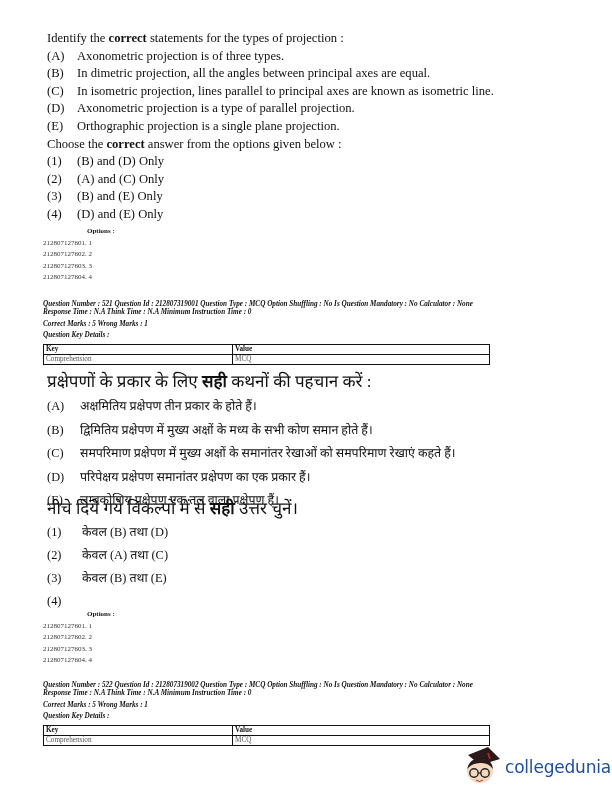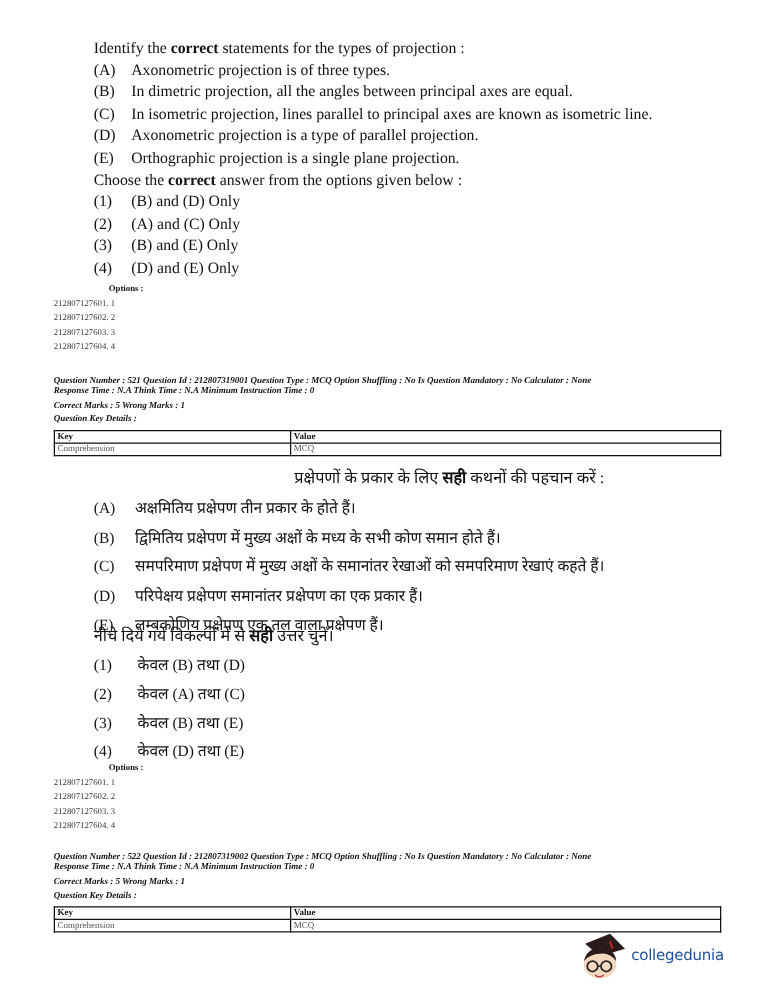--- a/index.html
+++ b/index.html
@@ -1,38 +1,38 @@
 <!DOCTYPE html>
 <html><head>
 <meta charset="utf-8">
 <style>
   html, body { margin: 0; padding: 0; background: #ffffff; }
   body { width: 612px; height: 792px; position: relative; overflow: hidden; color: #111; }
   .page { position: absolute; left: 0; top: 0; width: 612px; height: 792px; }
   .serif { font-family: "Liberation Serif", "DejaVu Serif", serif; }
-  .q-block { position: absolute; left: 47px; margin-left: 28px; }
+  .q-block { position: absolute; left: 47px; }
   .stem { font-size: 12.6px; line-height: 17.6px; white-space: nowrap; }
   .row { display: flex; font-size: 12.6px; line-height: 17.6px; white-space: nowrap; }
   .row .lab { width: 30px; flex: none; }
-  .hi-stem { font-size: 13px; line-height: 18px; white-space: nowrap; text-align: right; }
+  .hi-stem { font-size: 17px; line-height: 18px; white-space: nowrap; }
   .hi-row { display: flex; font-size: 12.4px; line-height: 23.5px; white-space: nowrap; }
   .hi-row .lab { width: 33px; flex: none; }
   .hi-opt { display: flex; font-size: 12.4px; line-height: 23px; white-space: nowrap; }
   .hi-opt .lab { width: 35px; flex: none; }
   .small { font-size: 7px; line-height: 11.6px; color: #333; white-space: nowrap; }
   .small b { color: #111; padding-left: 44px; }
   .meta { position: absolute; left: 43px; font-size: 7.2px; line-height: 8.4px; font-weight: bold; white-space: nowrap; color: #111; font-style: italic; }
   .meta .gap { height: 3px; }
-  table.kv { position: absolute; left: 43px; width: 534px; border-collapse: collapse; font-size: 7.2px; }
+  table.kv { position: absolute; left: 43px; width: 447px; border-collapse: collapse; font-size: 7.2px; }
   table.kv td { border: 1px solid #111; padding: 0 2px; height: 9px; line-height: 9px; }
   table.kv td:first-child { width: 184px; }
   table.kv tr.head td { font-weight: bold; border-top: 1.5px solid #111; }
   table.kv td.val-gray { color: #555; margin-left: 20px; }
   .logo { position: absolute; left: 460px; top: 745px; width: 150px; height: 44px; }
-  .logo-text { position: absolute; left: 45px; top: 12px; font-family: "DejaVu Sans", sans-serif; font-size: 12px; color: #1d4f9c; letter-spacing: -0.2px; }
+  .logo-text { position: absolute; left: 45px; top: 12px; font-family: "DejaVu Sans", sans-serif; font-size: 17px; color: #1d4f9c; letter-spacing: -0.2px; }
 </style>
 </head>
 <body>
 
 <div class="page serif">
 
   <div class="q-block" style="top:30px;">
     <div class="stem">
       <span>Identify the </span><b>correct</b><span> statements for the types of projection :</span>
     </div>
@@ -145,21 +145,20 @@
     <div class="hi-opt">
         <span class="lab">(2)</span>
         <span>केवल (A) तथा (C)</span>
       </div>
     <div class="hi-opt">
         <span class="lab">(3)</span>
         <span>केवल (B) तथा (E)</span>
       </div>
     <div class="hi-opt">
         <span class="lab">(4)</span>
-        <span>केवल (D) तथा (E)</span>
       </div>
   </div>
 
   <div style="position:absolute; left:43px; top:609px;">
     <div class="small"><b>Options :</b></div>
     <div class="small">212807127601. 1</div>
     <div class="small">212807127602. 2</div>
     <div class="small">212807127603. 3</div>
     <div class="small">212807127604. 4</div>
   </div>

